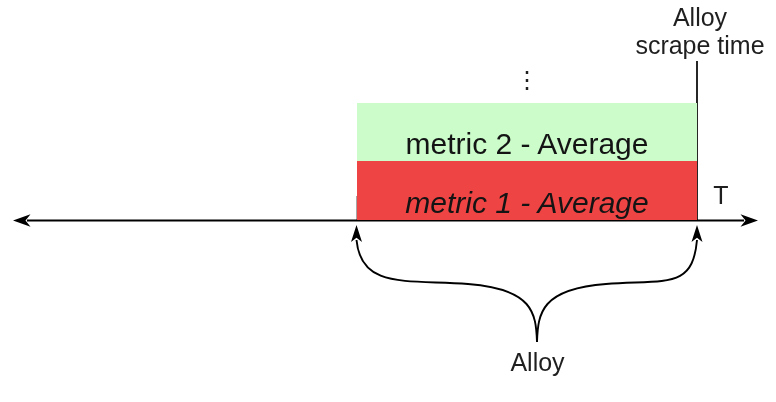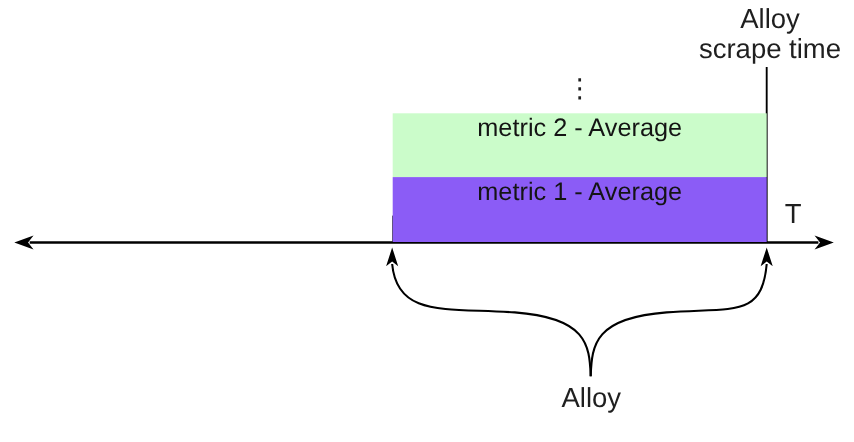--- a/index.html
+++ b/index.html
@@ -48,24 +48,24 @@
     top: 66px;
     width: 30px;
     font-size: 24px;
     letter-spacing: 0;
   }
   .bar {
     position: absolute;
     left: 357px;
     width: 340px;
     display: flex;
-    align-items: flex-start;
+    align-items: flex-end;
     justify-content: center;
     color: #141414;
-    font-size: 23px;
+    font-size: 30px;
   }
   .bar-top { top: 103px; height: 58px; }
   .bar-bottom { top: 161px; height: 59px; }
   .t-label {
     left: 707px;
     top: 181px;
     width: 28px;
   }
   .period-label {
     left: 477px;
@@ -97,21 +97,21 @@
   <div class="label alloy-label">
     <div>Alloy</div>
     <div>scrape time</div>
   </div>
 
   <div class="label ellipsis-label">⋮</div>
 
   <div class="bar bar-top" style="background-color: rgb(203, 252, 202);">
     <span>metric 2 - Average</span>
   </div>
-  <div class="bar bar-bottom" style="background-color: #8b5cf6;">
+  <div class="bar bar-bottom" style="background-color: #ef4444; font-style: italic;">
     <span>metric 1 - Average</span>
   </div>
 
   <div class="label t-label">T</div>
 
   <div class="label period-label">Alloy</div>
 
 </div>
 
 </body></html>

